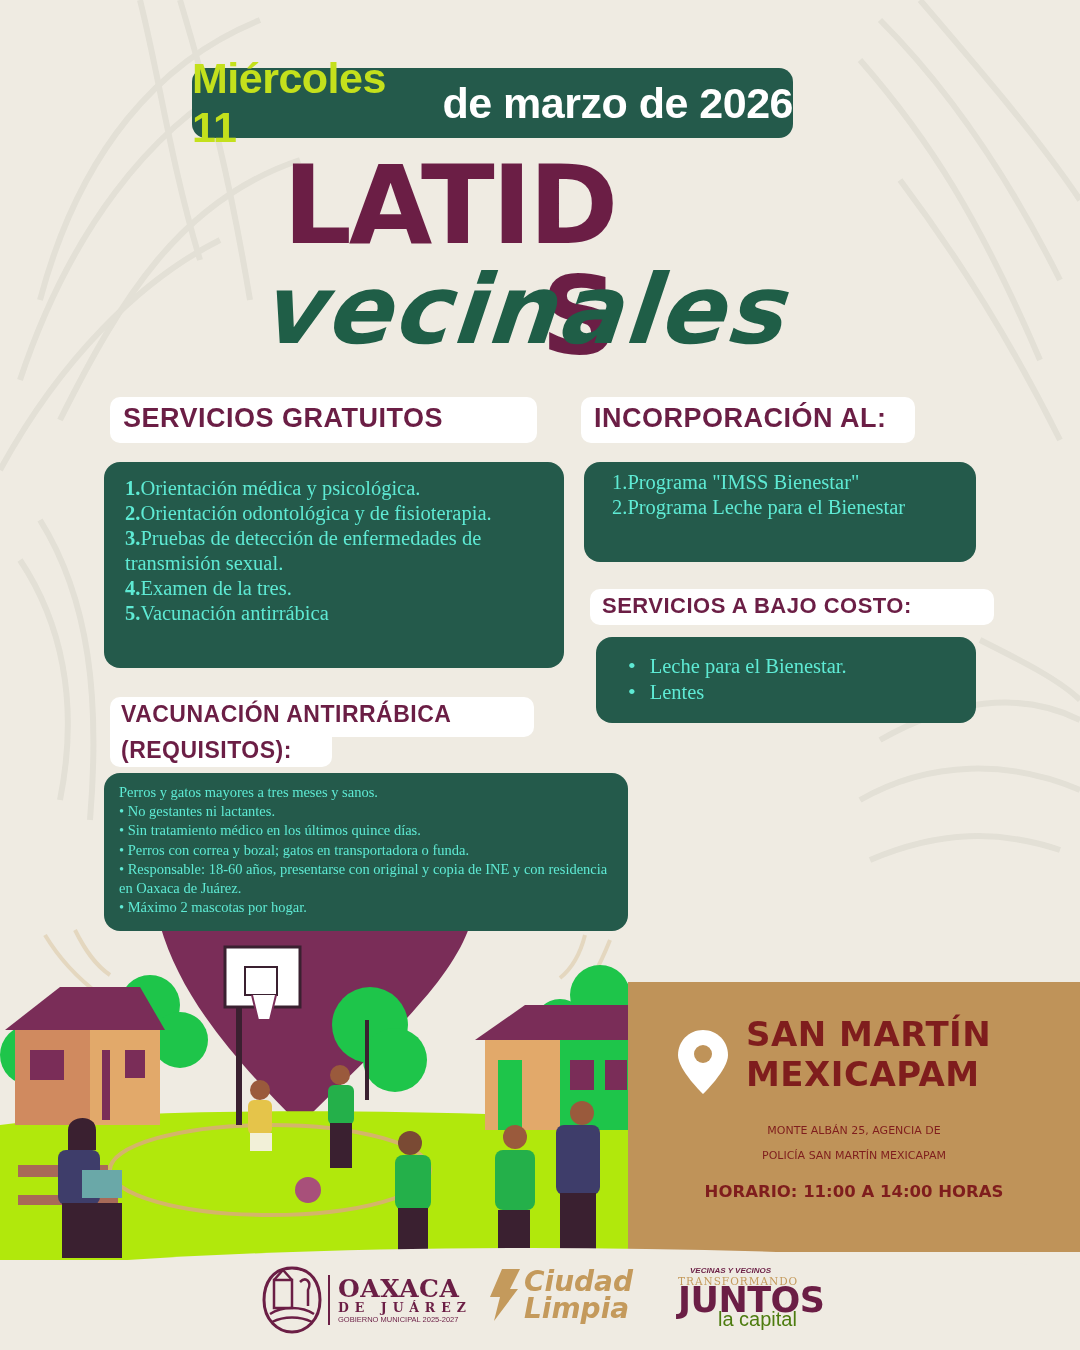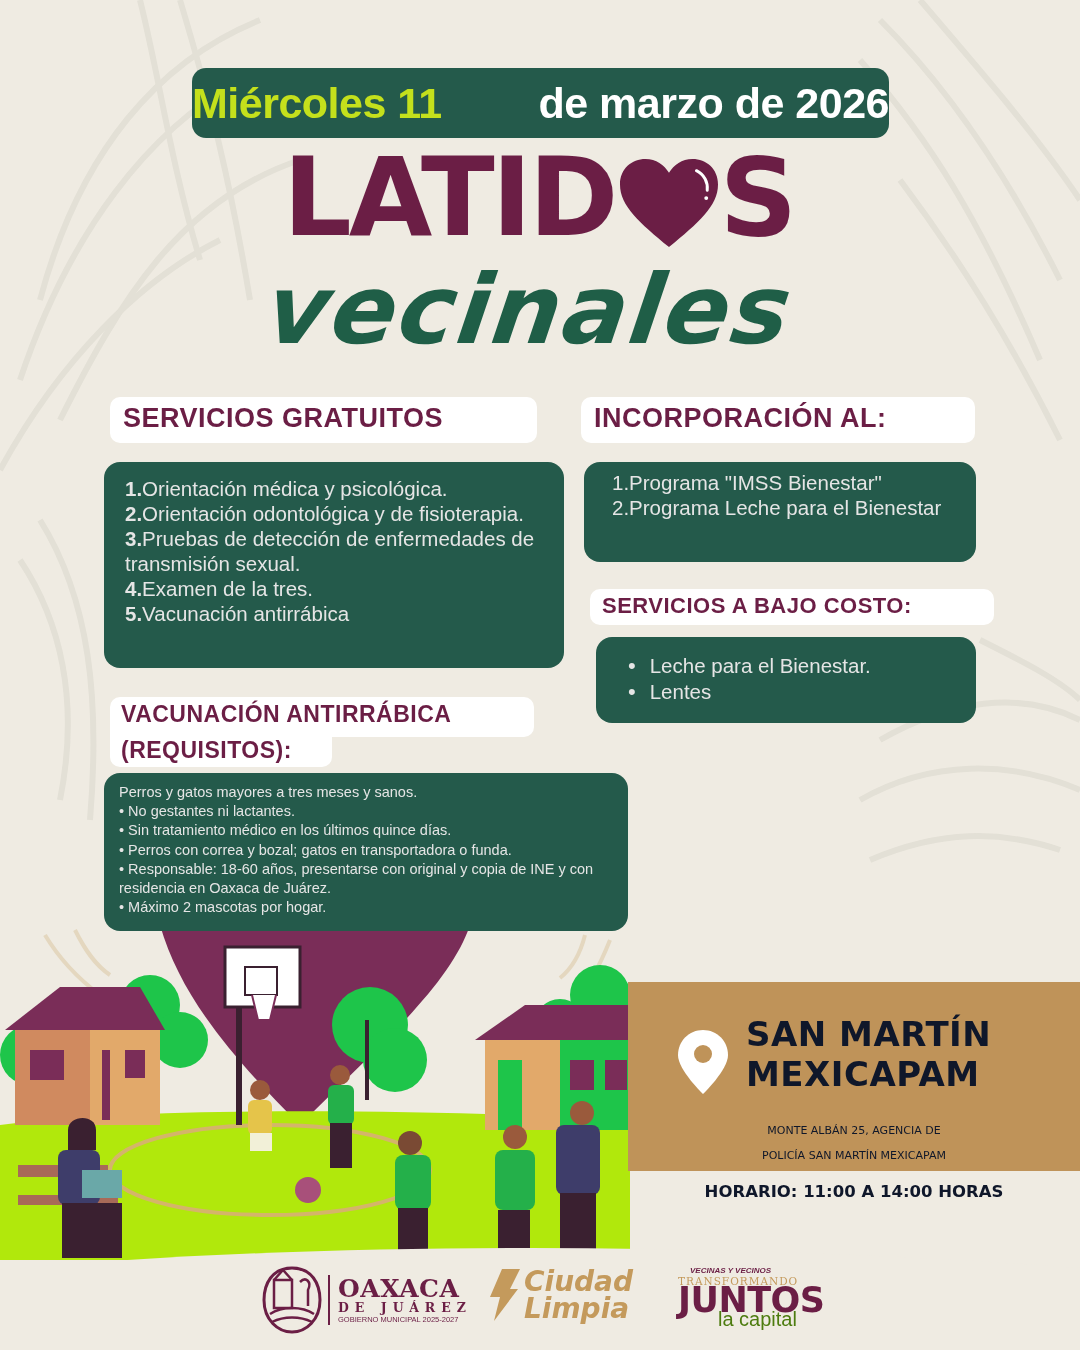--- a/index.html
+++ b/index.html
@@ -5,73 +5,73 @@
     * { box-sizing: border-box; margin: 0; padding: 0; }
     html, body { width: 1080px; height: 1350px; overflow: hidden; }
     body {
       position: relative;
       background: #efebe2;
       font-family: "Liberation Sans", sans-serif;
     }
     .bg-pattern { position: absolute; inset: 0; pointer-events: none; }
 
     .date-bar {
-      position: absolute; left: 192px; top: 68px; width: 697px; height: 70px;
+      position: absolute; left: 192px; top: 68px; width: 601px; height: 70px;
       background: #245a4b; border-radius: 14px;
-      display: flex; align-items: center; justify-content: space-between;
+      display: flex; align-items: center; justify-content: flex-end;
       font-family: "Liberation Sans", sans-serif; font-weight: bold;
       font-size: 43px; letter-spacing: -0.5px;
     }
     .date-bar .lime { color: #c4e01c; }
     .date-bar .white { color: #ffffff; }
 
     .title-latidos {
       position: absolute; left: 283px; top: 152px; height: 100px;
       display: flex; align-items: flex-end;
       font-family: "DejaVu Sans", sans-serif; font-weight: bold;
-      font-size: 108px; line-height: 1; color: #6b1e45; letter-spacing: -3px;
+      font-size: 108px; line-height: 1; color: #6b1e45; letter-spacing: -3px; flex-direction: column;
     }
     .title-latidos .heart { width: 98px; height: 92px; margin: 0 2px 2px 4px; }
     .title-vecinales {
       position: absolute; left: 268px; top: 262px;
       font-family: "DejaVu Sans", sans-serif; font-weight: bold; font-style: italic;
       font-size: 96px; line-height: 1; color: #1f5e47; letter-spacing: 2px;
       transform: skewX(-8deg);
     }
 
     .tag {
       position: absolute; background: #ffffff; border-radius: 10px;
       color: #6b1e45; font-family: Liberation Sans, sans-serif; font-weight: bold;
       text-transform: uppercase; letter-spacing: 0.5px;
     }
     .panel {
-      position: absolute; background: #245a4b; border-radius: 16px; color: #e5e5e5;
-      font-family: Liberation Sans, sans-serif;
+      position: absolute; background: #245a4b; border-radius: 16px; color: #5eead4;
+      font-family: Liberation Serif, serif;
     }
 
     .tag-gratuitos { left: 110px; top: 397px; width: 427px; height: 46px; font-size: 27px; padding: 6px 0 0 13px; }
     .panel-gratuitos { left: 104px; top: 462px; width: 460px; height: 206px; padding: 14px 10px 0 21px; font-size: 20.5px; line-height: 25px; }
     .panel-gratuitos b { font-weight: bold; }
 
-    .tag-incorp { left: 581px; top: 397px; width: 394px; height: 46px; font-size: 27px; padding: 6px 0 0 13px; }
+    .tag-incorp { left: 581px; top: 397px; width: 334px; height: 46px; font-size: 27px; padding: 6px 0 0 13px; }
     .panel-incorp { left: 584px; top: 462px; width: 392px; height: 100px; padding: 8px 10px 0 28px; font-size: 20.5px; line-height: 25px; }
 
     .tag-bajo { left: 590px; top: 589px; width: 404px; height: 36px; font-size: 22px; padding: 4px 16px 0 12px; }
     .panel-bajo { left: 596px; top: 637px; width: 380px; height: 86px; padding: 16px 10px 0 32px; font-size: 20.5px; line-height: 26px; }
     .panel-bajo ul { list-style: none; }
     .panel-bajo li::before { content: "•"; margin-right: 14px; font-size: 22px; }
 
     .tag-vac { left: 110px; top: 697px; width: 424px; height: 40px; font-size: 23px; padding: 3px 0 0 11px; line-height: 28px; border-radius: 10px 10px 10px 0; }
     .tag-vac2 { left: 110px; top: 737px; width: 222px; height: 30px; font-size: 23px; padding: 0 0 0 11px; line-height: 26px; border-radius: 0 0 10px 10px; }
     .panel-vac { left: 104px; top: 773px; width: 524px; height: 158px; padding: 10px 8px 0 15px; font-size: 14.5px; line-height: 19.2px; }
 
     .scene { position: absolute; left: 0; top: 925px; width: 630px; height: 335px; }
     .location {
-      position: absolute; left: 628px; top: 982px; width: 452px; height: 189px;
-      background: #bf9359; color: #0f172a; font-family: "DejaVu Sans", sans-serif;
+      position: absolute; left: 628px; top: 982px; width: 452px; height: 270px;
+      background: #bf9359; color: #7f1d1d; font-family: "DejaVu Sans", sans-serif;
     }
     .location .pin { position: absolute; left: 50px; top: 48px; width: 50px; height: 64px; }
     .location .place { position: absolute; left: 118px; top: 32px; font-weight: bold; font-size: 34px; line-height: 40px; letter-spacing: 0.5px; }
     .location .addr { position: absolute; left: 0; width: 452px; top: 136px; text-align: center; font-size: 11px; line-height: 25px; }
     .location .hours { position: absolute; left: 0; width: 452px; top: 200px; text-align: center; font-weight: bold; font-size: 16.5px; }
 
     .footer-curve { position: absolute; left: 0; top: 1240px; width: 1080px; height: 110px; }
     .logos { position: absolute; top: 1266px; left: 0; width: 1080px; height: 70px; }
     .logo-oax { position: absolute; left: 262px; top: 0; display: flex; align-items: center; }
     .logo-oax .crest { width: 60px; height: 68px; }

